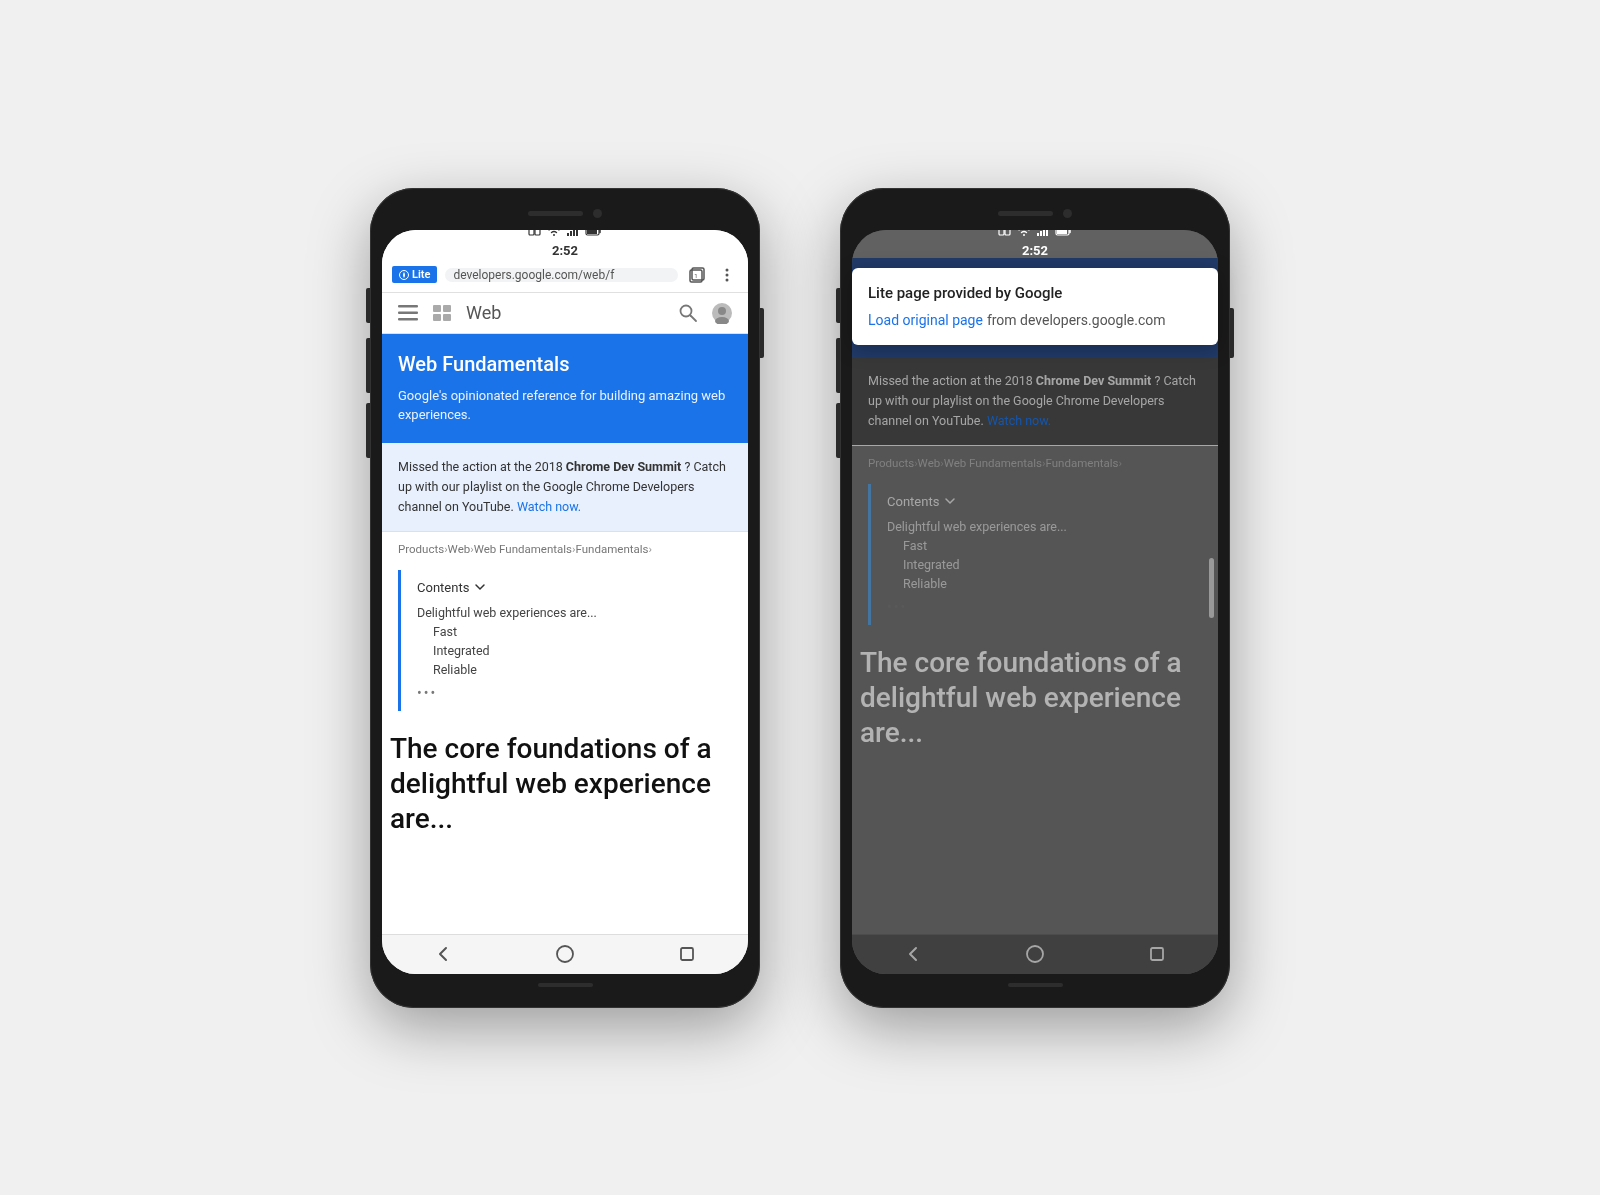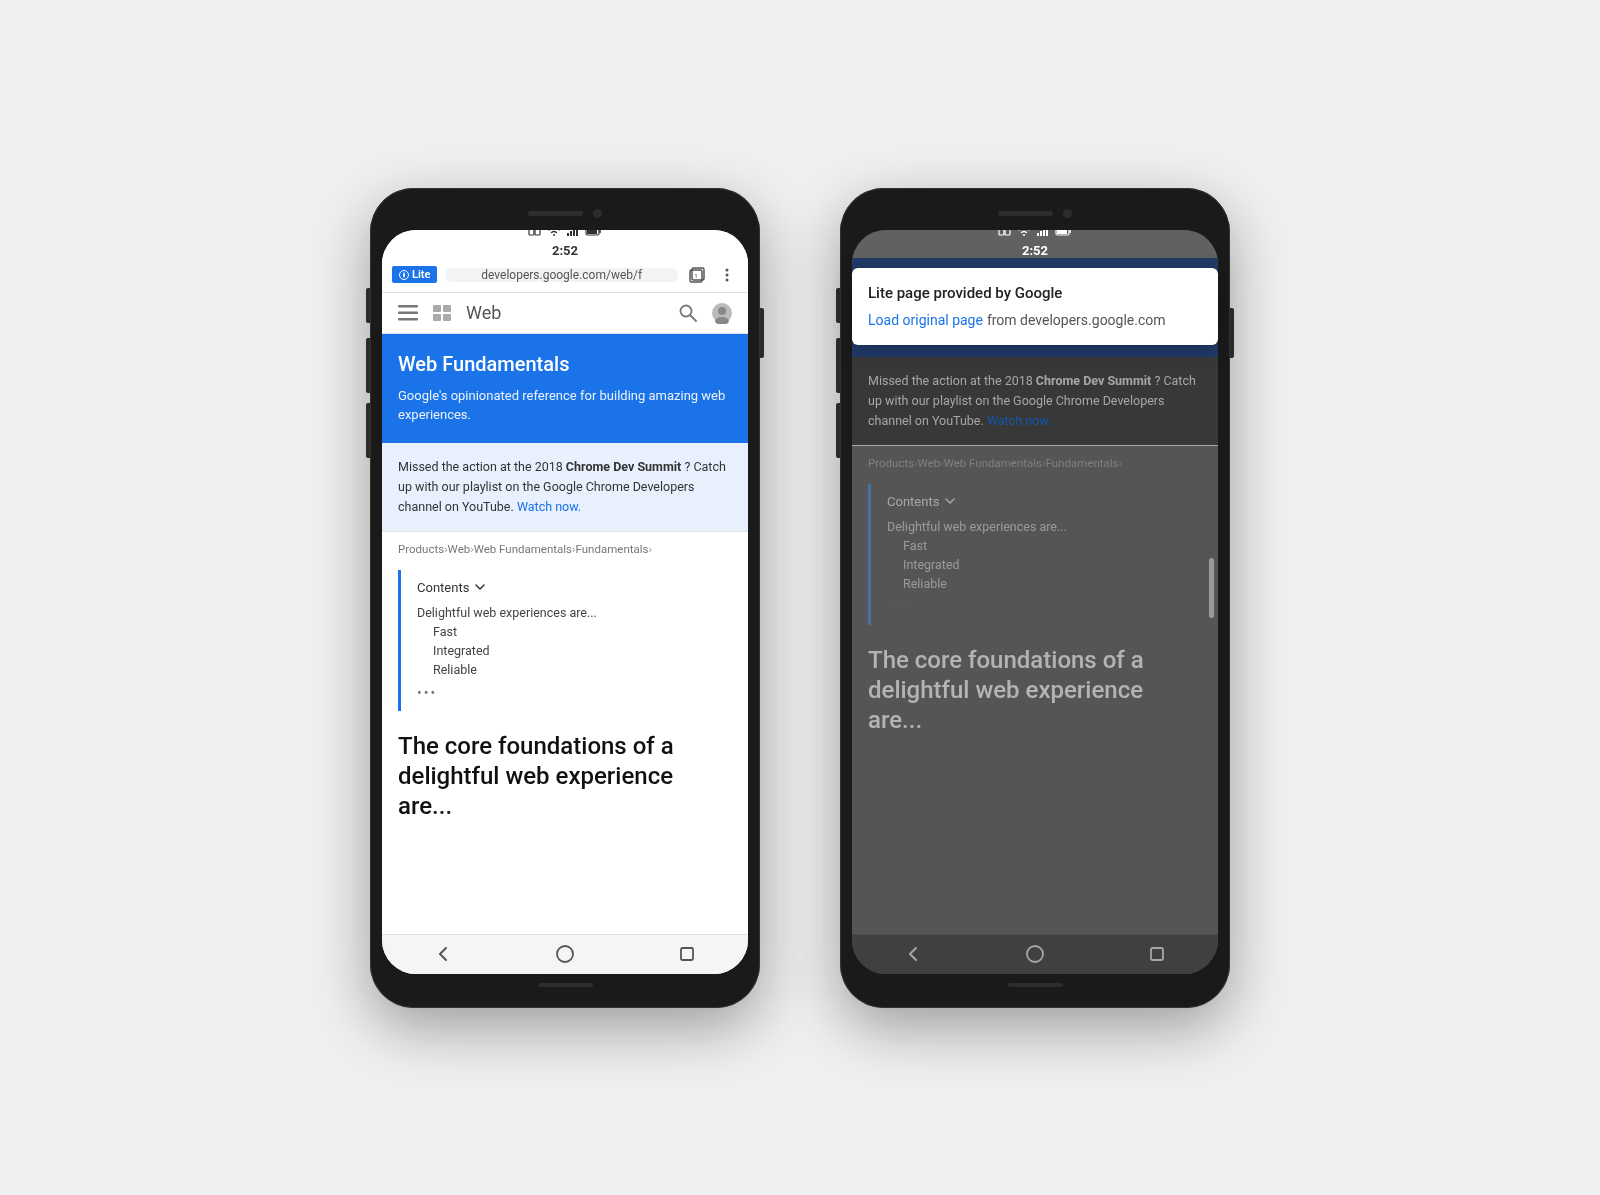--- a/index.html
+++ b/index.html
@@ -111,21 +111,20 @@
     .address-bar {
       flex: 1;
       background: #f1f3f4;
       border-radius: 8px;
       padding: 0 8px;
       font-size: 12px;
       color: #555;
       overflow: hidden;
       white-space: nowrap;
       text-overflow: ellipsis;
-      text-align: center;
     }
 
     .toolbar-icon {
       width: 22px;
       height: 22px;
       display: flex;
       align-items: center;
       justify-content: center;
       color: #555;
       font-size: 14px;
@@ -272,22 +271,22 @@
 
     .contents-more {
       color: #777;
       margin-top: 6px;
       font-size: 14px;
       letter-spacing: 2px;
     }
 
     
     .main-heading {
-      padding: 16px 16px 14px;
-      font-size: 24px;
+      padding: 16px 8px 14px;
+      font-size: 28px;
       font-weight: 500;
       color: #111;
       line-height: 1.25;
     }
 
     .phone-dark .main-heading {
       color: #eee;
     }
 
     

